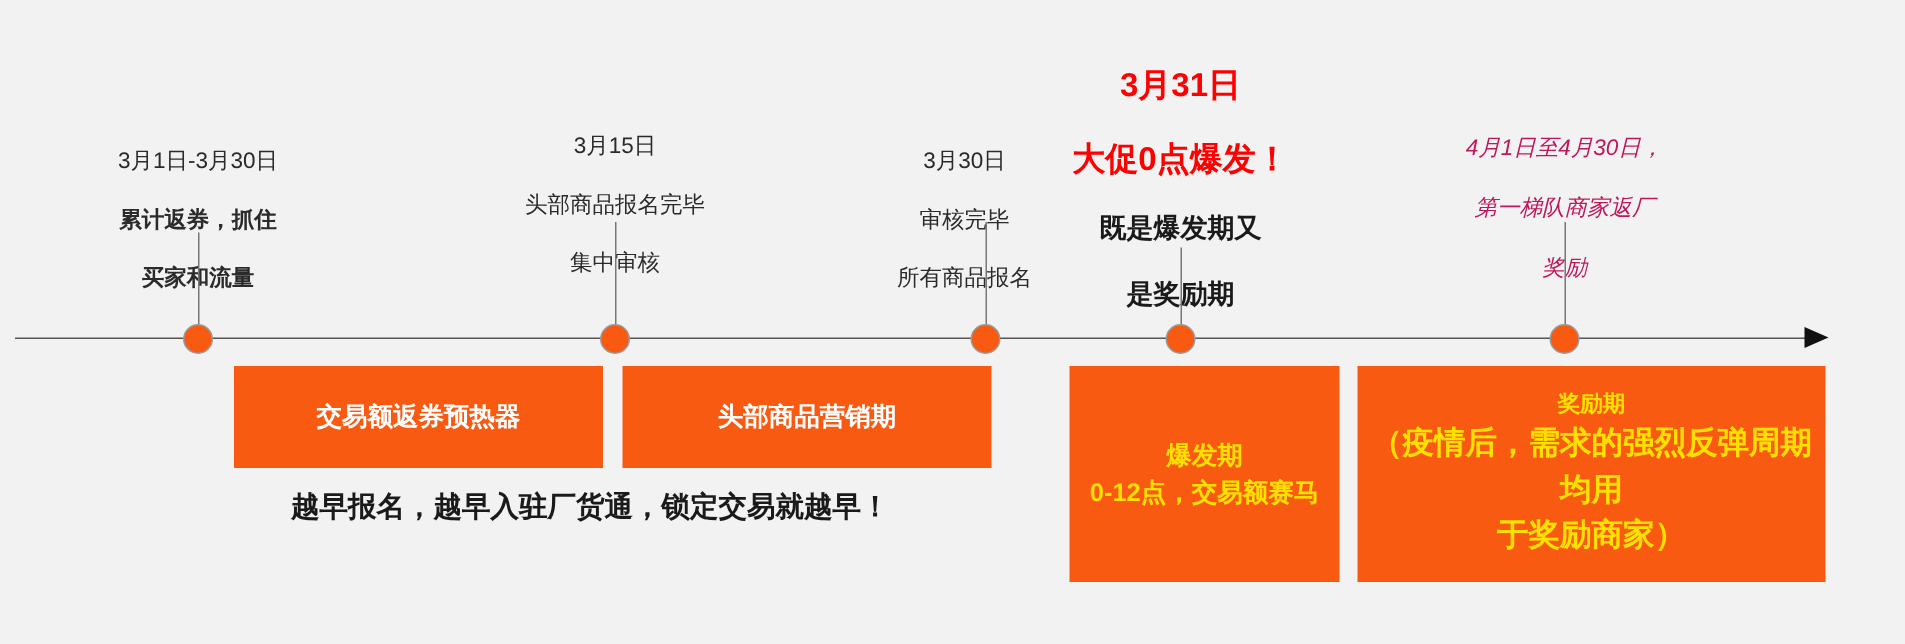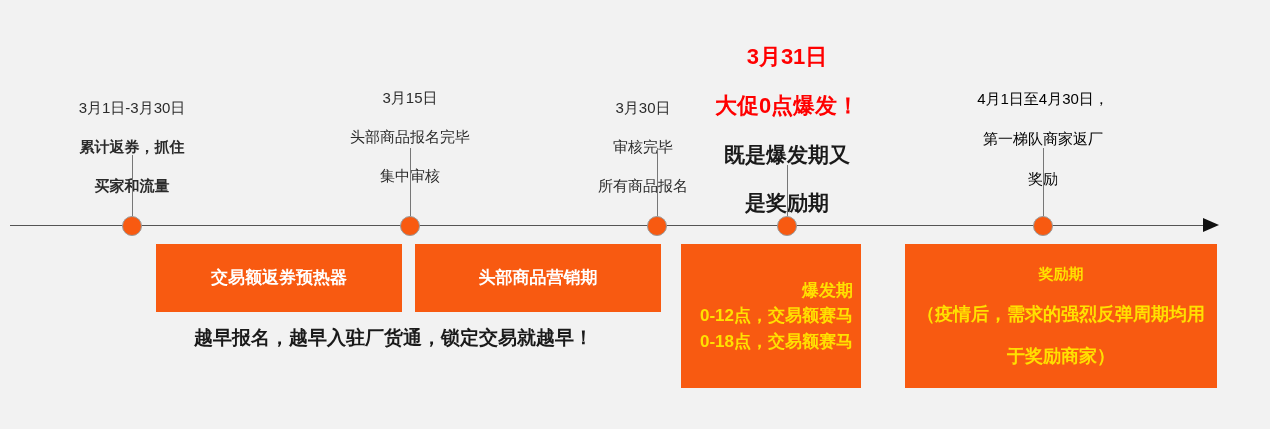--- a/index.html
+++ b/index.html
@@ -64,31 +64,31 @@
     text-align: center;
     line-height: 1.30;
     color: #2b2b2b;
     white-space: pre-line;
   }
   .label .ln {
     display: block;
   }
   .label.reg { font-size: 15px; font-weight: normal; }
   .label .bold { font-weight: bold; font-size: 15px; }
-  .label.red { color: #000000; }
+  .label.red { color: #be185d; font-style: italic; }
   .label.big-red .ln.r {
     color: #ff0000;
     font-weight: bold;
     font-size: 22px;
     line-height: 1.28;
   }
   .label.big-red .ln.k {
     color: #1a1a1a;
     font-weight: bold;
-    font-size: 21px;
+    font-size: 18px;
     line-height: 1.30;
   }
   .label.red .ln { font-size: 15px; }
 
   
   .box {
     position: absolute;
     background: #f85a11;
     display: flex;
     flex-direction: column;
@@ -107,21 +107,21 @@
     font-size: 17px;
     line-height: 1.35;
   }
   .box.yellow .bl {
     color: #ffe000;
     line-height: 1.5;
   }
   .box.yellow .bl.title { font-size: 17px; }
   .box.yellow .bl.row { font-size: 17px; }
   .box.yellow.reward .bl.title { font-size: 15px; line-height: 1.45; }
-  .box.yellow.reward .bl.row { font-size: 18px; line-height: 1.45; margin-top: 16px; }
+  .box.yellow.reward .bl.row { font-size: 21px; line-height: 1.45; }
 
   
   .caption {
     position: absolute;
     font-size: 19px;
     font-weight: bold;
     color: #1a1a1a;
     white-space: nowrap;
   }
 </style>
@@ -175,24 +175,23 @@
   <div class="dot" style="left:1043px;"></div>
 
   <div class="box white" style="left:156px; top:244px; width:246px; height:68px;">
     <span class="bl">交易额返券预热器</span>
   </div>
 
   <div class="box white" style="left:415px; top:244px; width:246px; height:68px;align-items:center;">
     <span class="bl">头部商品营销期</span>
   </div>
 
-  <div class="box yellow" style="left:681px; top:244px; width:180px; height:144px;align-items:flex-end;">
+  <div class="box yellow" style="left:713px; top:244px; width:180px; height:144px;">
     <span class="bl title">爆发期</span>
     <span class="bl row">0-12点，交易额赛马</span>
-    <span class="bl row">0-18点，交易额赛马</span>
   </div>
 
   <div class="box yellow reward" style="left:905px; top:244px; width:312px; height:144px;">
     <span class="bl title">奖励期</span>
     <span class="bl row">（疫情后，需求的强烈反弹周期均用</span>
     <span class="bl row">于奖励商家）</span>
   </div>
 
   <div class="caption" style="left:194px; top:325px;">越早报名，越早入驻厂货通，锁定交易就越早！</div>
 

